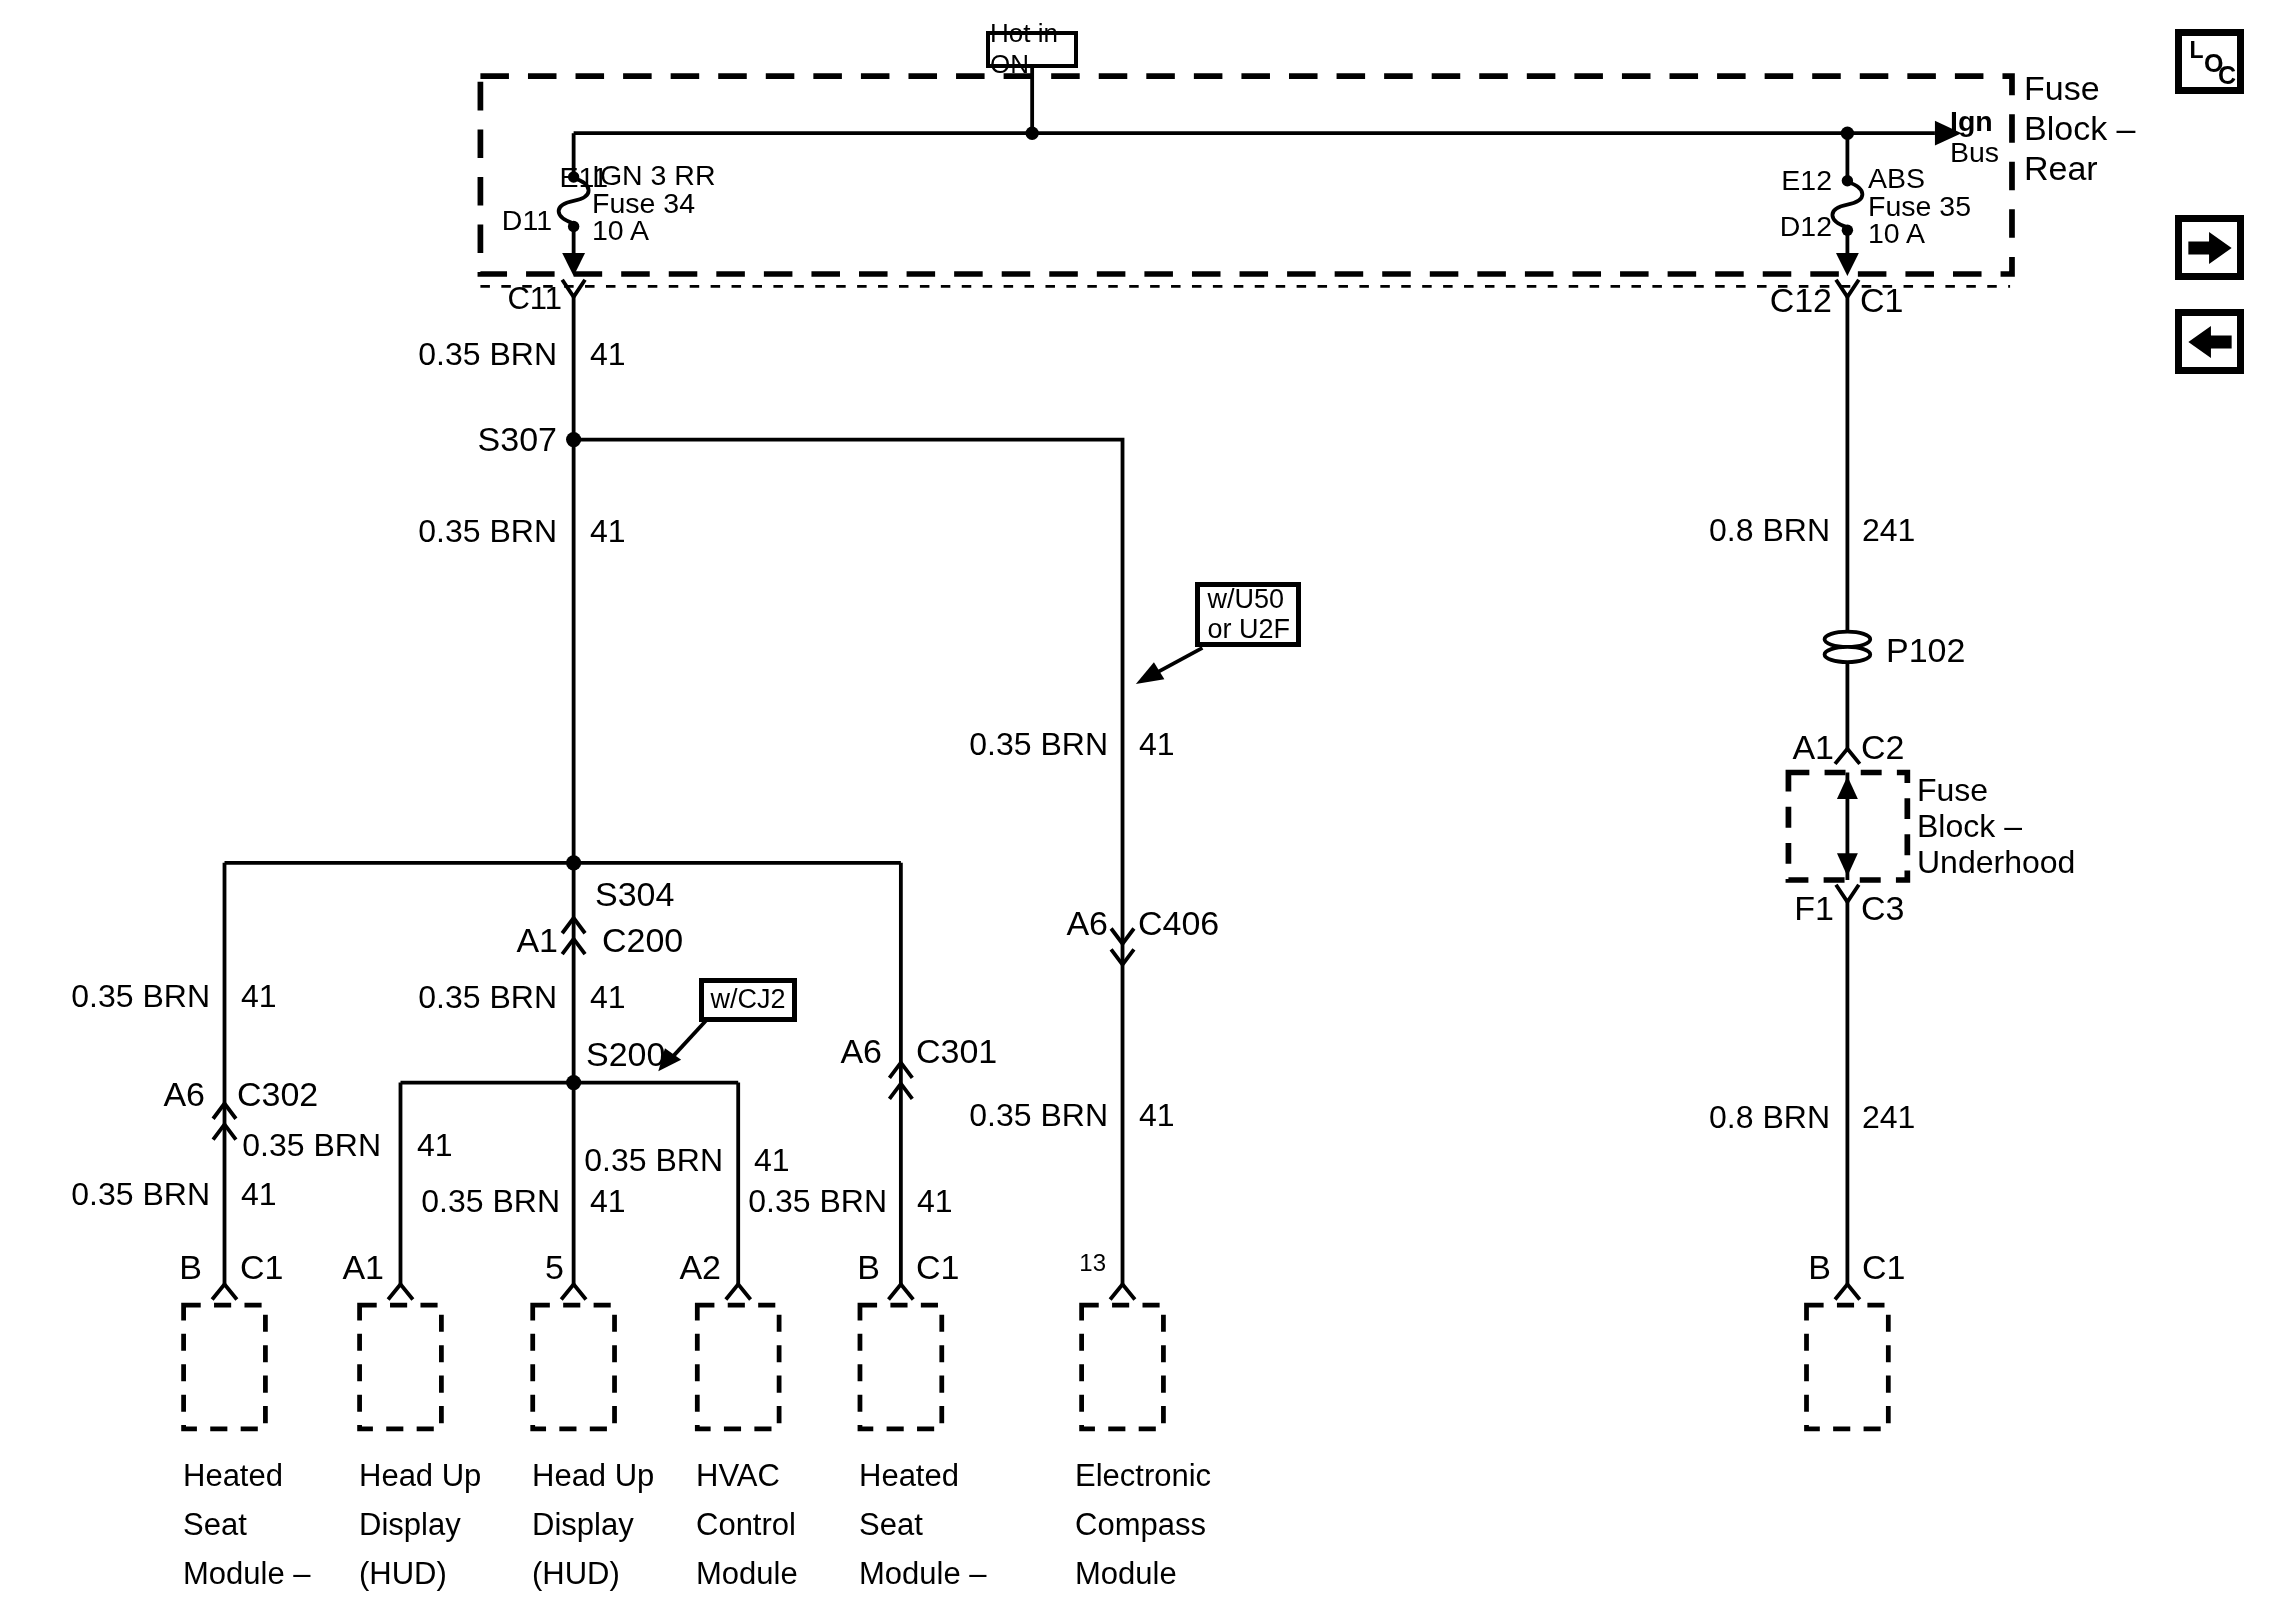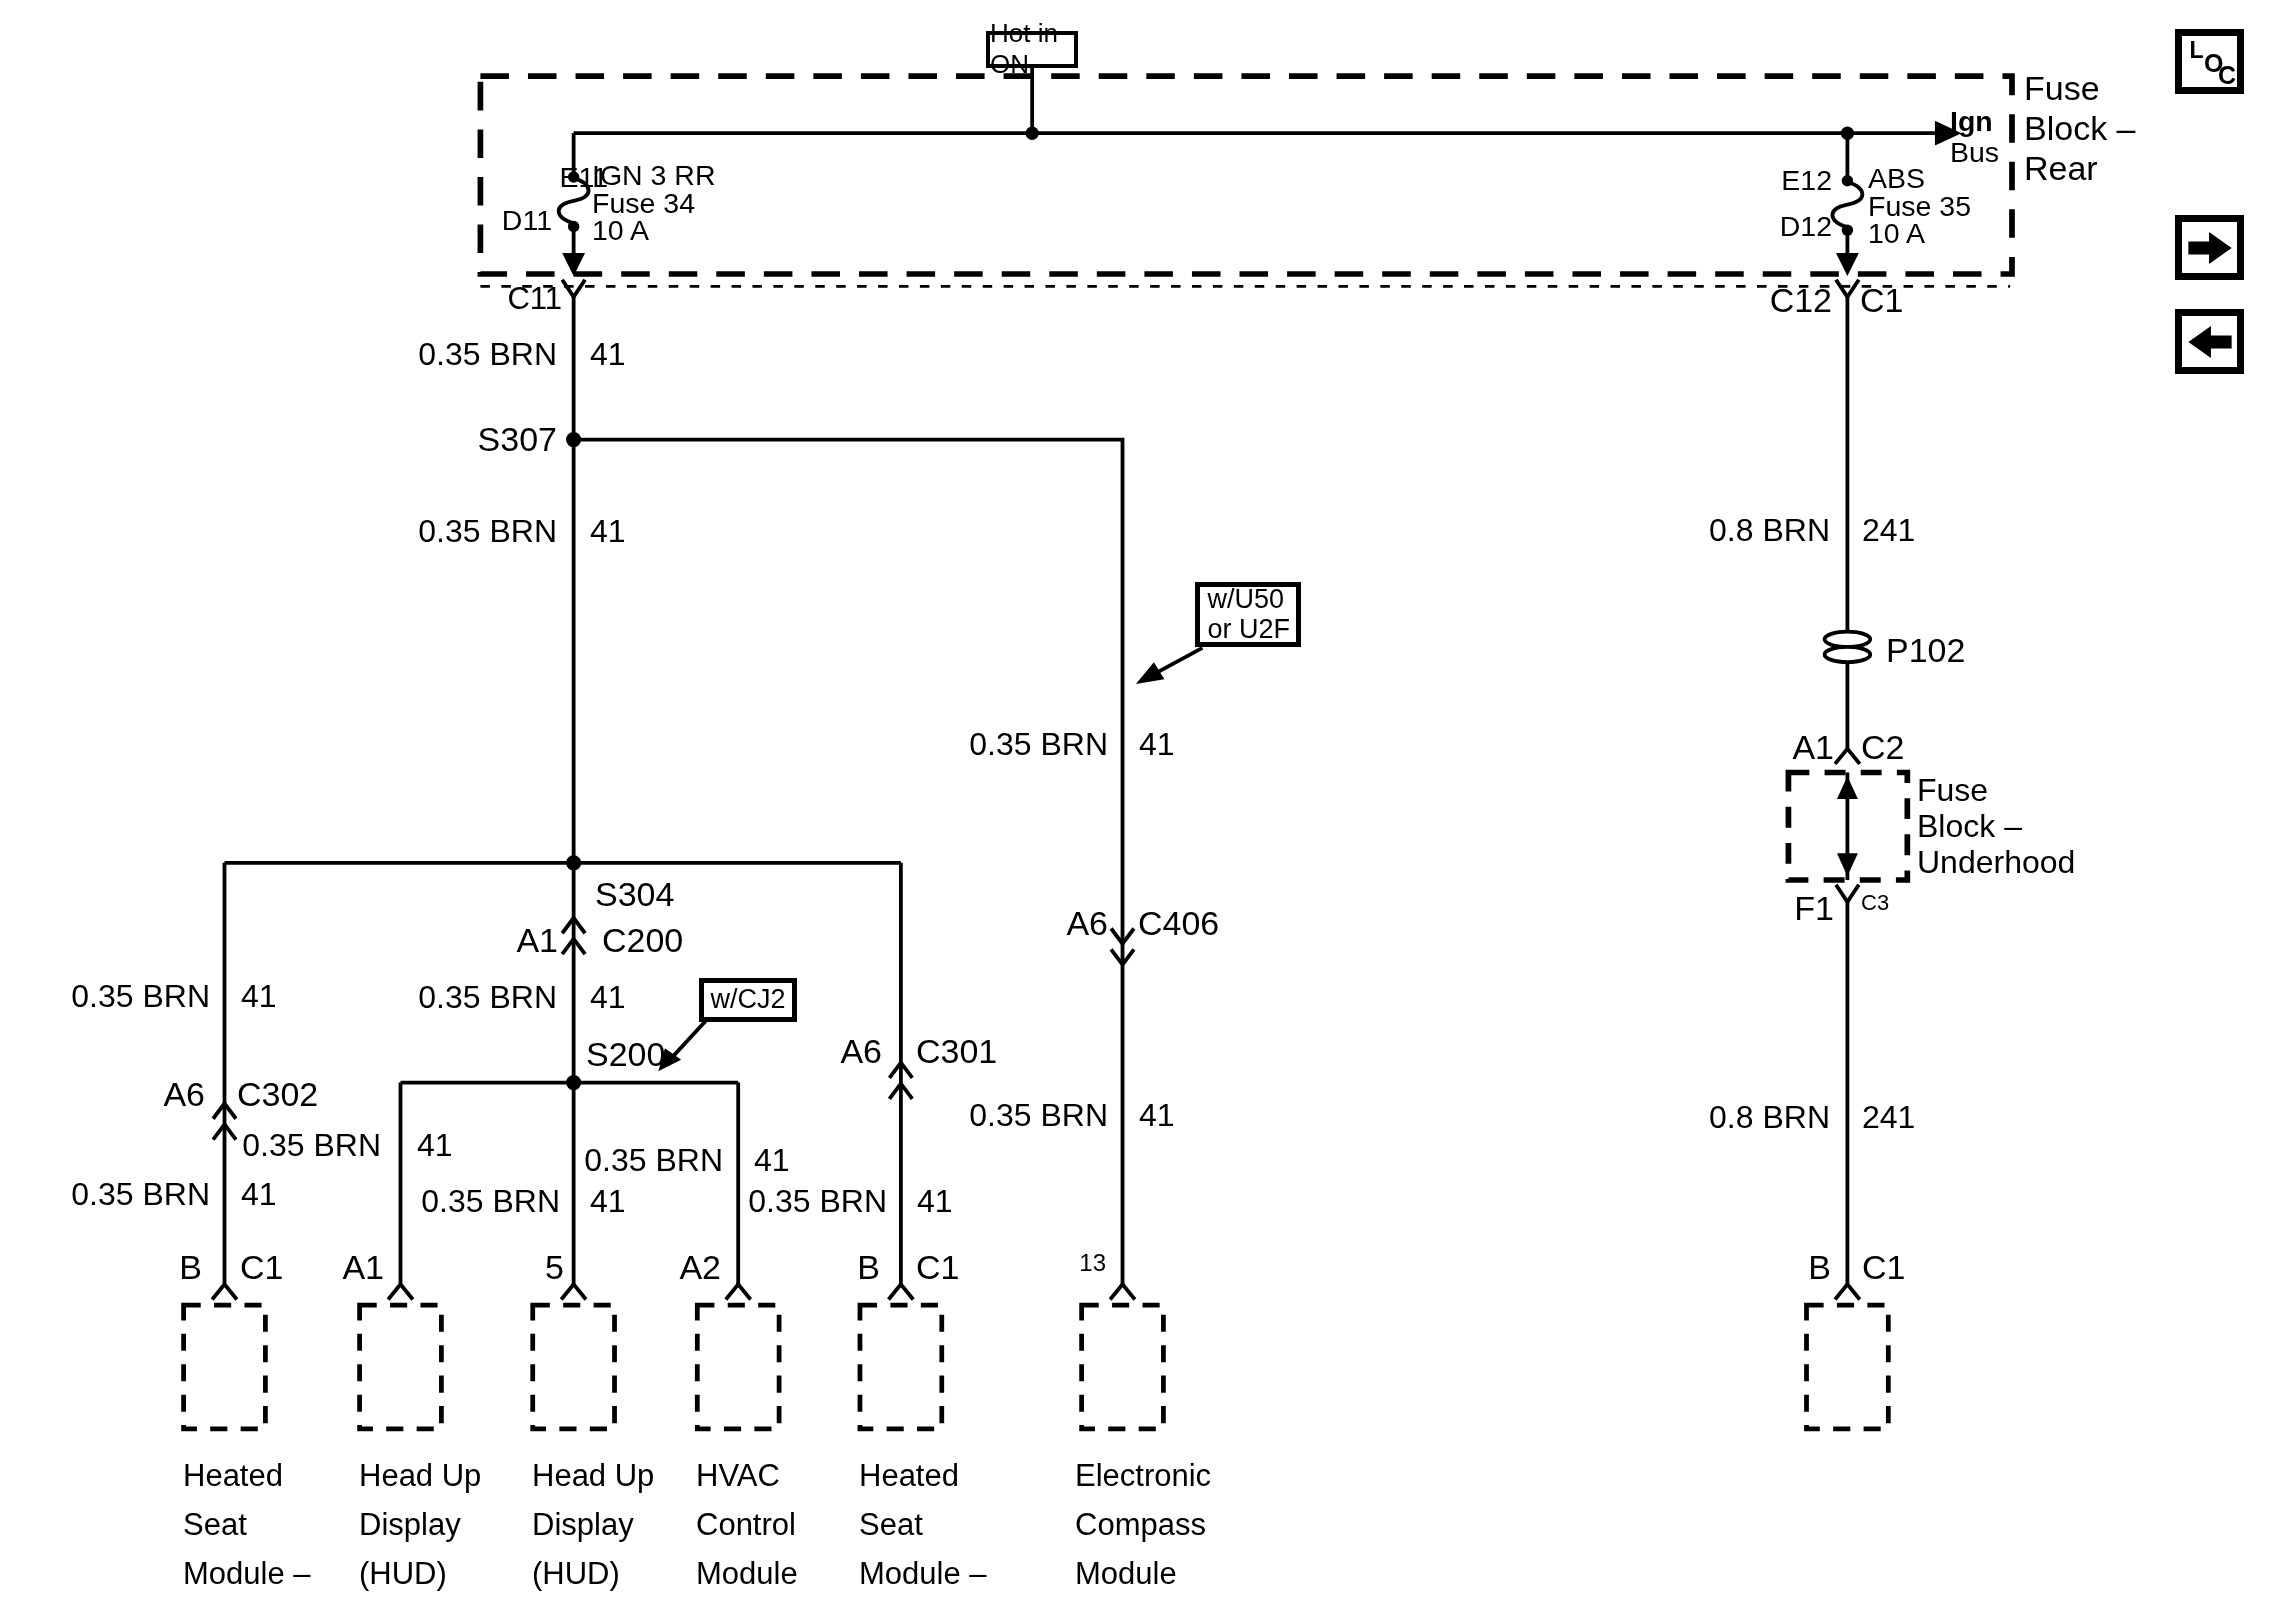--- a/index.html
+++ b/index.html
@@ -210,21 +210,21 @@
   <div class="lbl" style="left:1862px;top:514px;">241</div>
   <div class="lbl" style="left:1886px;top:633px;font-size:34px;">P102</div>
   <div class="lbl" style="right:451px;top:730px;font-size:34px;">A1</div>
   <div class="lbl" style="left:1861px;top:730px;font-size:34px;">C2</div>
   <div class="blk" style="left:1917px;top:772px;font-size:32px;line-height:36px;">
     <span>Fuse</span>
     <span>Block –</span>
     <span>Underhood</span>
   </div>
   <div class="lbl" style="right:451px;top:891px;font-size:34px;">F1</div>
-  <div class="lbl" style="left:1861px;top:891px;font-size:22px;">C3</div>
+  <div class="lbl" style="left:1861px;top:891px;font-size:34px;">C3</div>
   <div class="lbl" style="right:455px;top:1101px;">0.8 BRN</div>
   <div class="lbl" style="left:1862px;top:1101px;">241</div>
 
   <div class="lbl" style="right:2083px;top:1250px;font-size:34px;">B</div>
   <div class="lbl" style="left:240px;top:1250px;font-size:34px;">C1</div>
   <div class="lbl" style="right:1901px;top:1250px;font-size:34px;">A1</div>
   <div class="lbl" style="right:1721px;top:1250px;font-size:34px;">5</div>
   <div class="lbl" style="right:1564px;top:1250px;font-size:34px;">A2</div>
   <div class="lbl" style="right:1405px;top:1250px;font-size:34px;">B</div>
   <div class="lbl" style="left:916px;top:1250px;font-size:34px;">C1</div>

